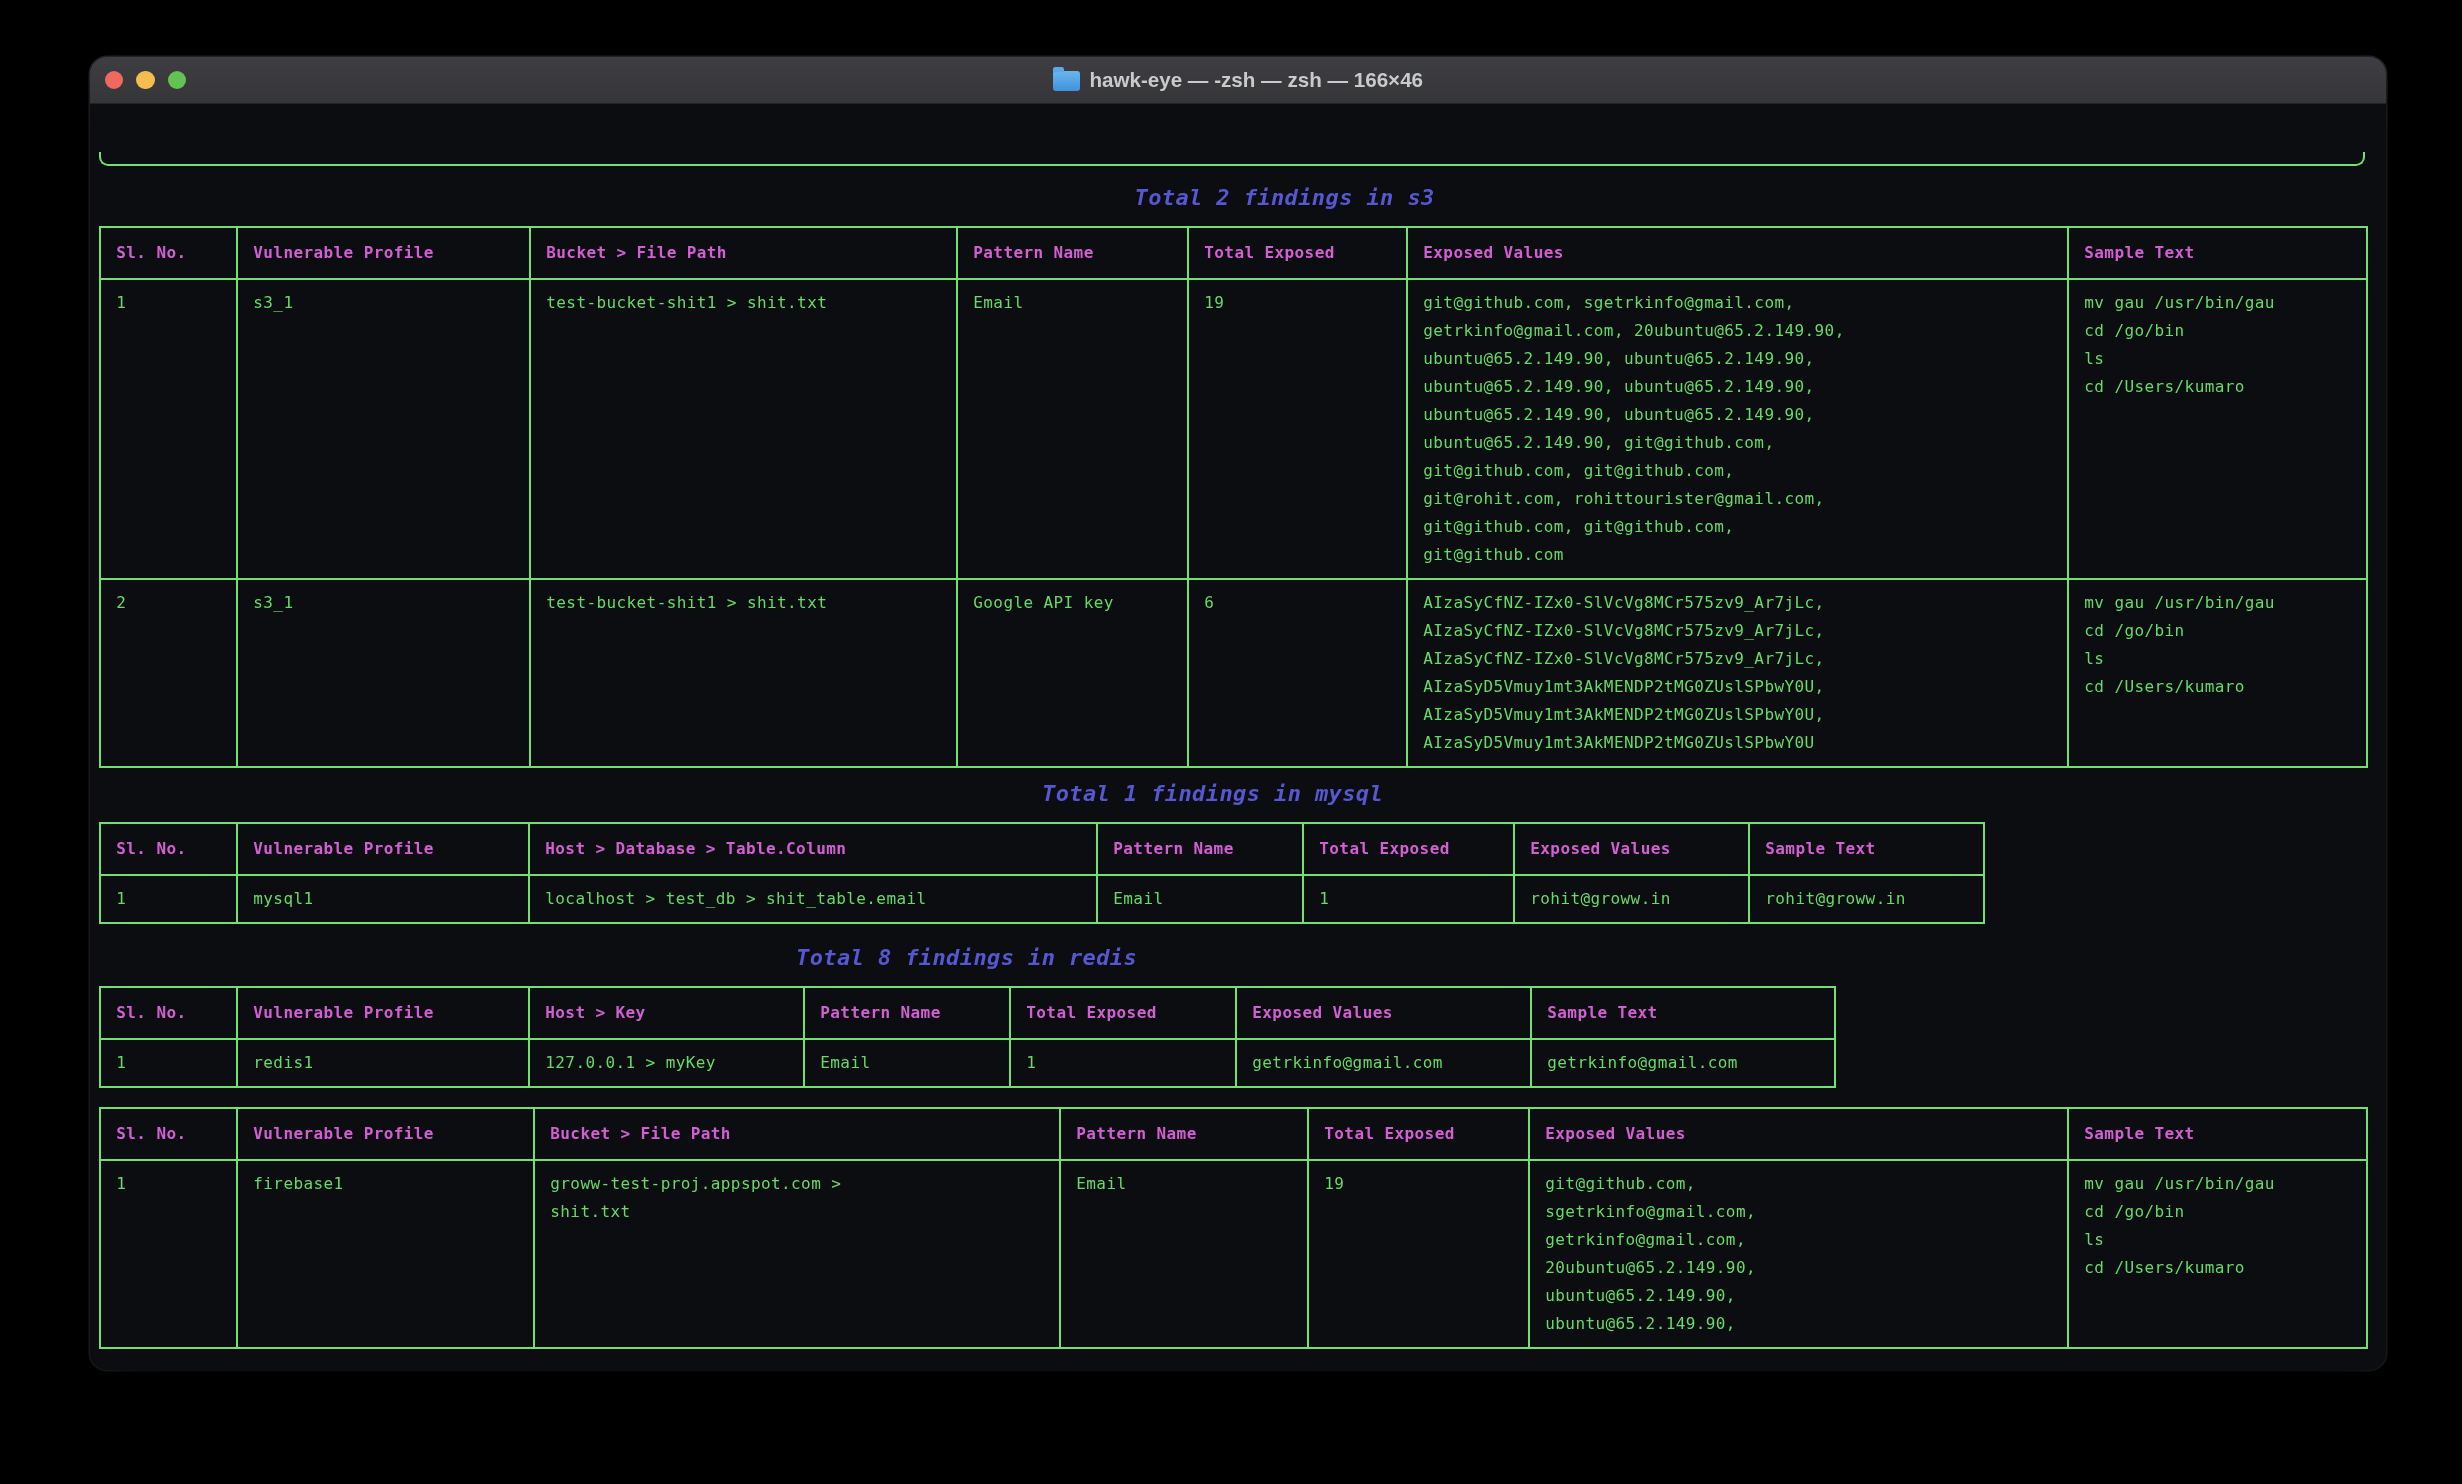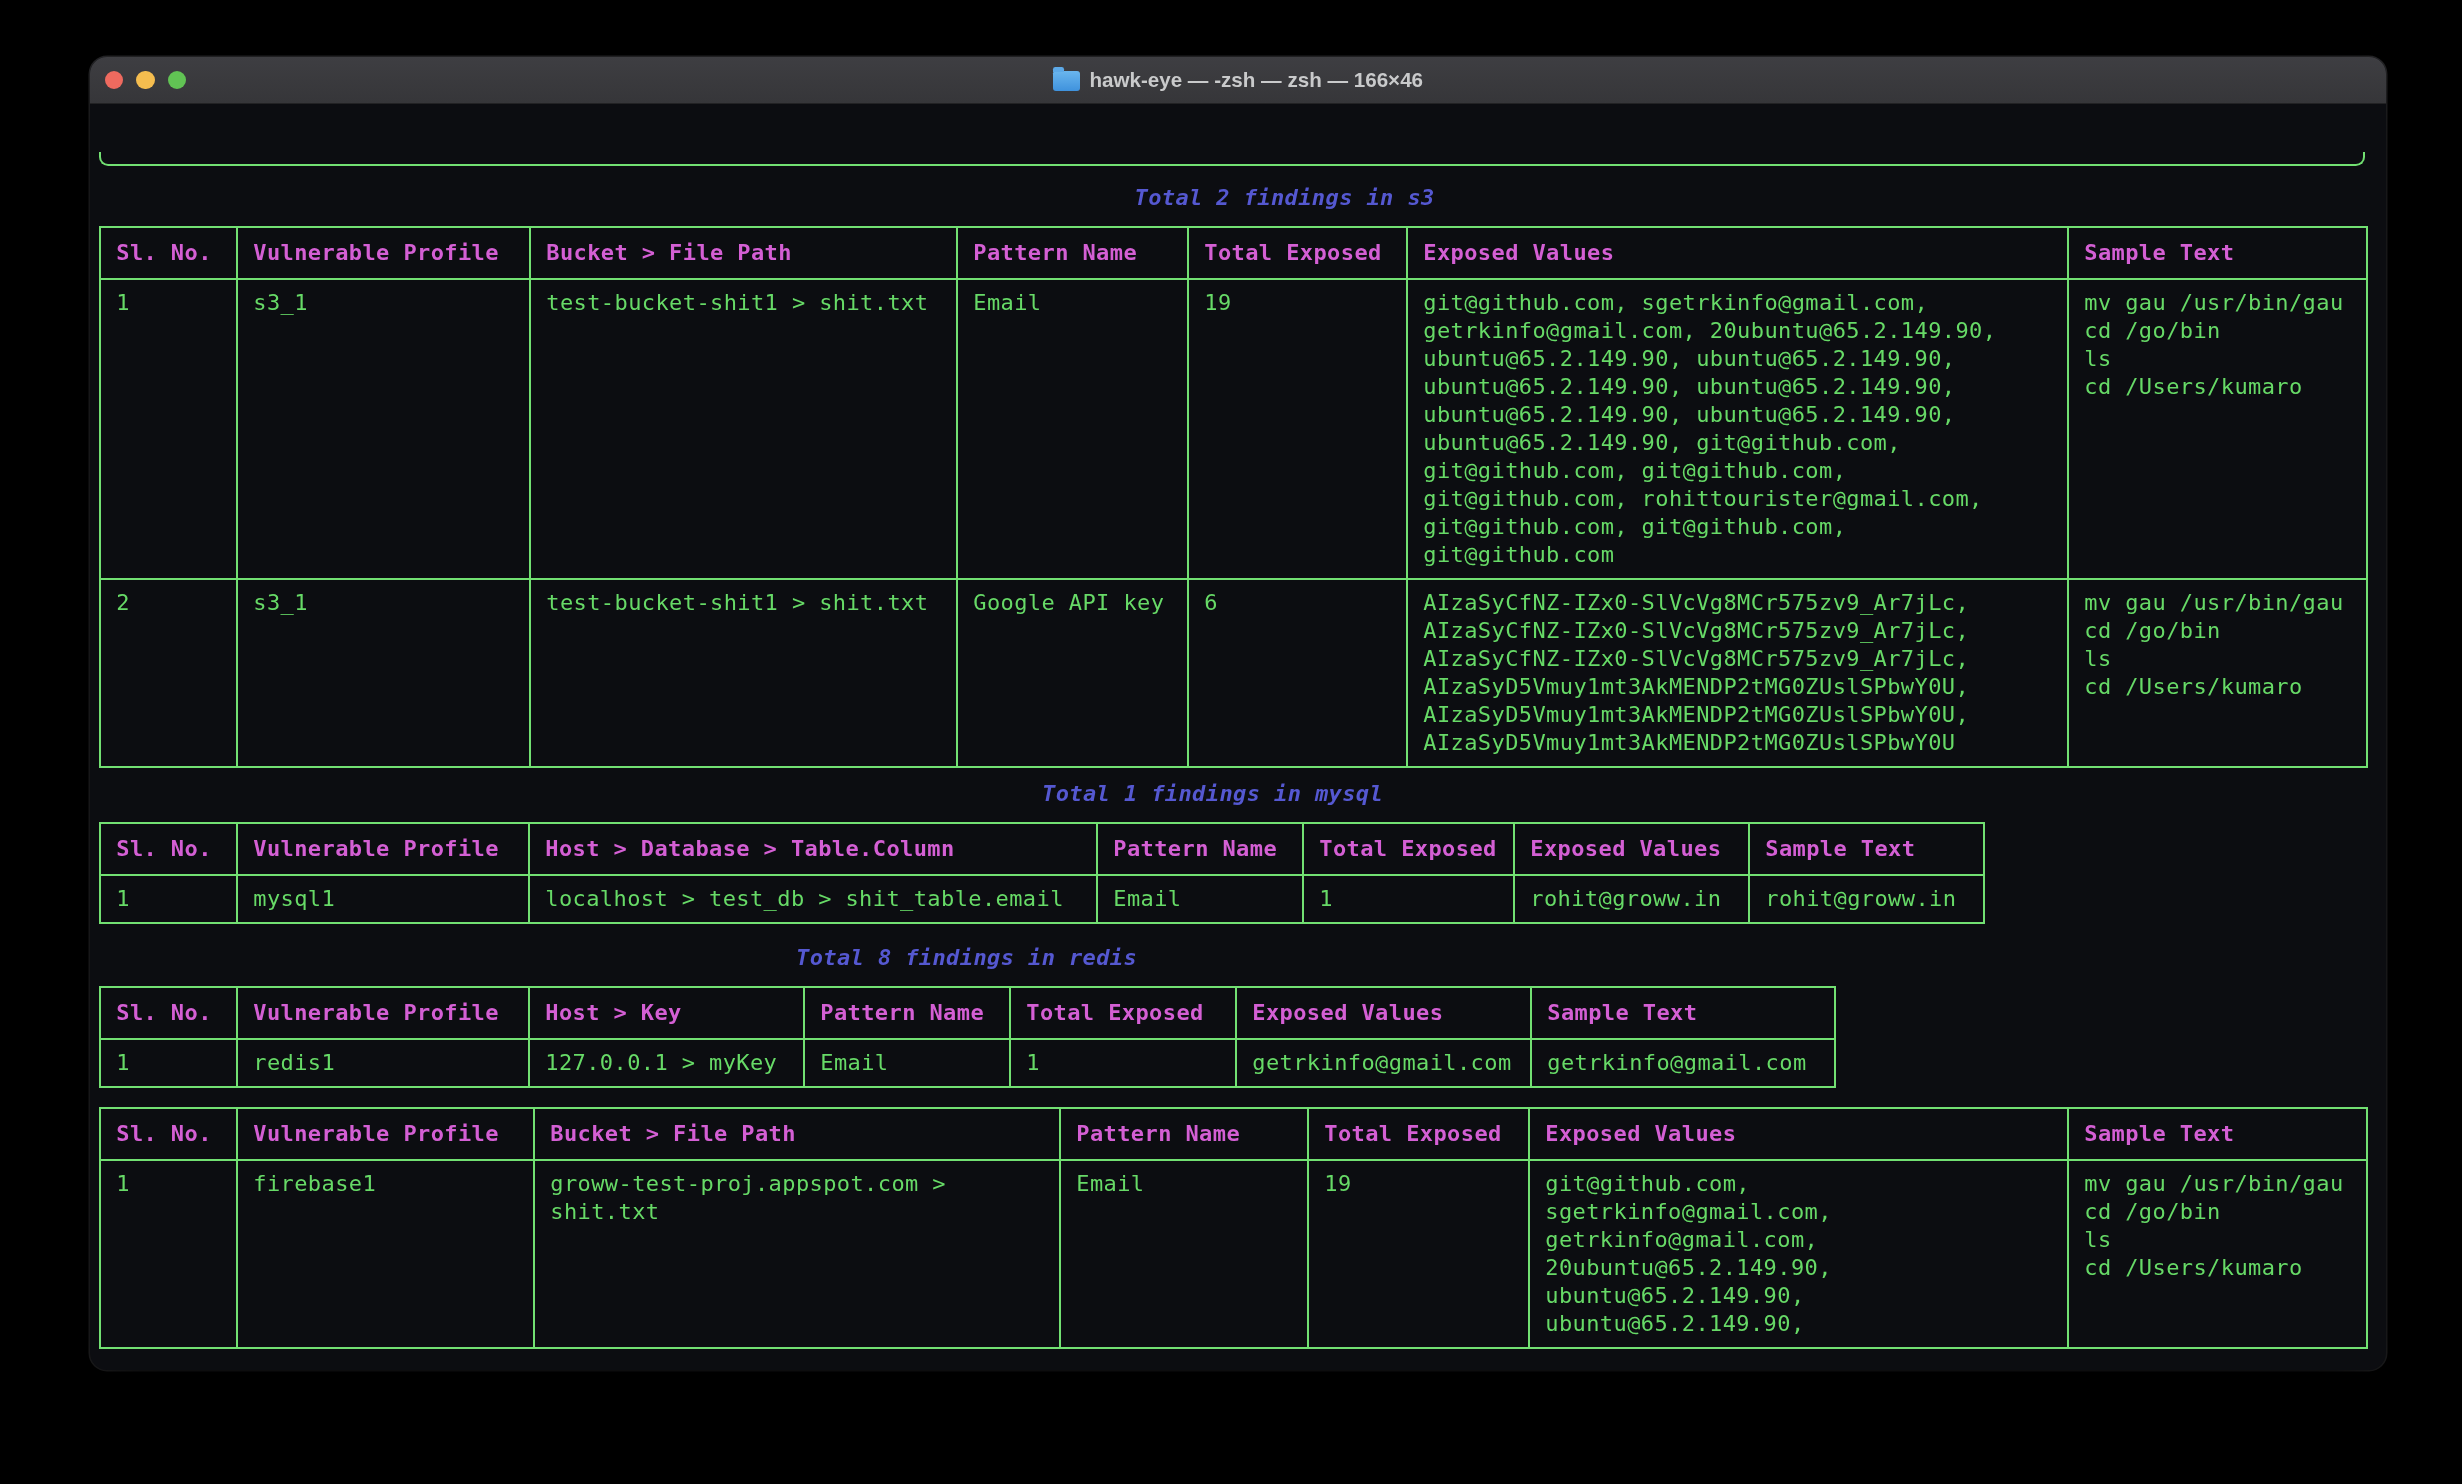--- a/index.html
+++ b/index.html
@@ -45,21 +45,21 @@
     border-bottom:2.3px solid #72e072;border-radius:0 0 9.1px 9.1px;
   }
   .section{position:absolute;}
   .section-title{
     height:28px;line-height:28px;text-align:center;
     color:#5558d1;font-weight:bold;font-style:italic;
     font-size:22px;letter-spacing:0.4px;margin-bottom:13.7px;
   }
   table.findings{
     border-collapse:collapse;table-layout:fixed;
-    font-size:22px;line-height:28px;letter-spacing:0.4px;
+    font-size:16px;line-height:28px;letter-spacing:0.4px;
   }
   table.findings th,table.findings td{
     border:2.3px solid #72e072;text-align:left;vertical-align:top;
     overflow:hidden;white-space:nowrap;
   }
   table.findings th{
     color:#d45fd4;font-weight:bold;padding:11.4px 15.2px 10.7px 15.2px;
   }
   table.findings td{
     color:#67da67;font-weight:normal;padding:9.1px 15.2px 9.1px 15.2px;
@@ -115,21 +115,21 @@
                 <td>Email</td>
                 <td>19</td>
                 <td>
                   <div class="line">git@github.com, sgetrkinfo@gmail.com,</div>
                   <div class="line">getrkinfo@gmail.com, 20ubuntu@65.2.149.90,</div>
                   <div class="line">ubuntu@65.2.149.90, ubuntu@65.2.149.90,</div>
                   <div class="line">ubuntu@65.2.149.90, ubuntu@65.2.149.90,</div>
                   <div class="line">ubuntu@65.2.149.90, ubuntu@65.2.149.90,</div>
                   <div class="line">ubuntu@65.2.149.90, git@github.com,</div>
                   <div class="line">git@github.com, git@github.com,</div>
-                  <div class="line">git@github.com, rohittourister@gmail.com,</div>
+                  <div class="line">git@rohit.com, rohittourister@gmail.com,</div>
                   <div class="line">git@github.com, git@github.com,</div>
                   <div class="line">git@github.com</div>
                 </td>
                 <td>
                   <div class="line">mv gau /usr/bin/gau</div>
                   <div class="line">cd /go/bin</div>
                   <div class="line">ls</div>
                   <div class="line">cd /Users/kumaro</div>
                 </td>
               </tr>

